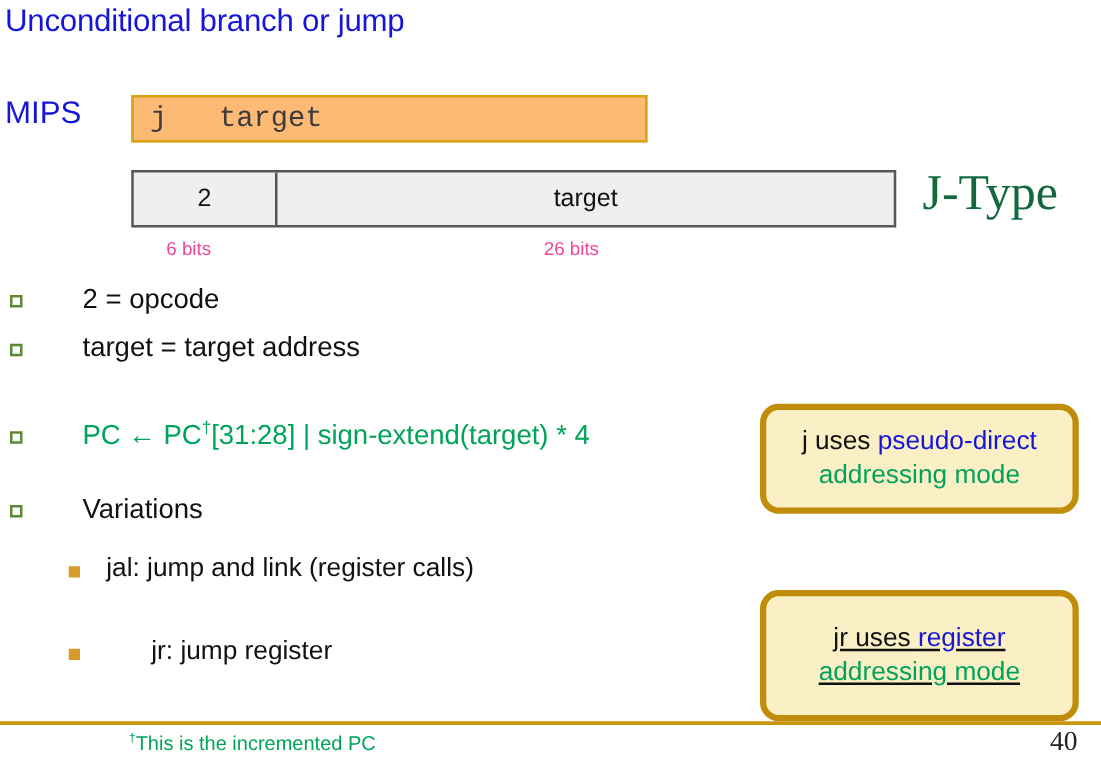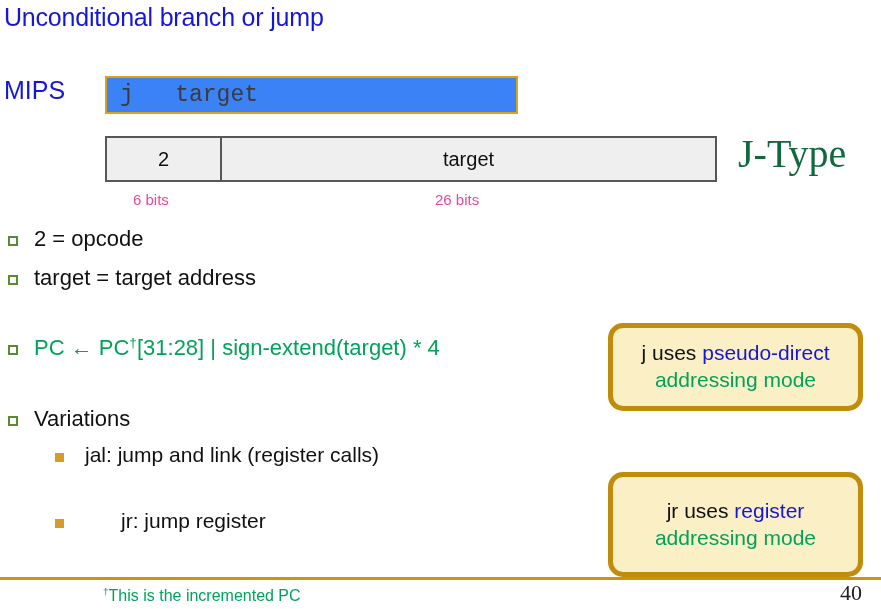--- a/index.html
+++ b/index.html
@@ -37,21 +37,21 @@
     left: 4px;
     top: 76px;
     font-size: 25px;
     color: #1616d8;
     white-space: nowrap;
   }
 
   
   .code-box {
     position: absolute;
-    background: #3b82f6;
+    background: #fdba74;
     border: 2px solid #d8a317;
     box-sizing: border-box;
     font-family: "Liberation Mono", monospace;
     color: #3b3b3b;
     display: flex;
     align-items: center;
     white-space: pre;
   }
   #code-box-j {
     left: 105px;
@@ -148,30 +148,30 @@
     margin-right: 21px;
   }
   .bullet-text {
     font-size: 22px;
     color: #111111;
     line-height: 1;
   }
   .bullet-text.green {
     color: #00a35a;
   }
-  .bullet.level1 { left: 8px; }
+  .bullet.level1 { left: 8px; gap: 32px; }
   .bullet.level1 .bullet-mark { margin-top: 8px; }
   .bullet.level2 { left: 55px; }
   .bullet.level2 .bullet-mark { margin-top: 9px; }
   .bullet.level2 .bullet-text { font-size: 21px; }
 
   #bullet-opcode   { top: 228px; }
   #bullet-target   { top: 267px; }
   #bullet-pc       { top: 337px; }
-  #bullet-variations { top: 408px; }
+  #bullet-variations { top: 396px; }
   #bullet-jal      { top: 444px; }
   #bullet-jr       { top: 510px; gap: 36px; }
 
   sup.dagger {
     font-size: 0.62em;
     vertical-align: super;
     line-height: 0;
   }
 
   
@@ -194,20 +194,21 @@
     left: 608px;
     top: 323px;
     width: 255px;
     height: 88px;
   }
   #callout-jr {
     left: 608px;
     top: 472px;
     width: 255px;
     height: 105px;
+    text-decoration: underline;
   }
   .c-blue  { color: #1616d8; }
   .c-green { color: #00a35a; }
   .c-black { color: #111111; }
 
   
   .footer-rule {
     position: absolute;
     left: 0;
     top: 577px;

